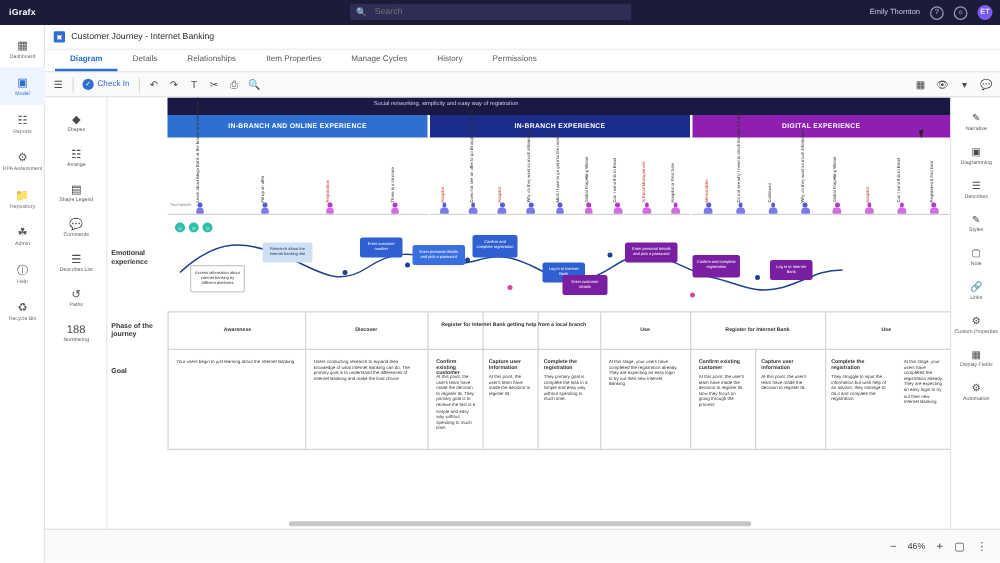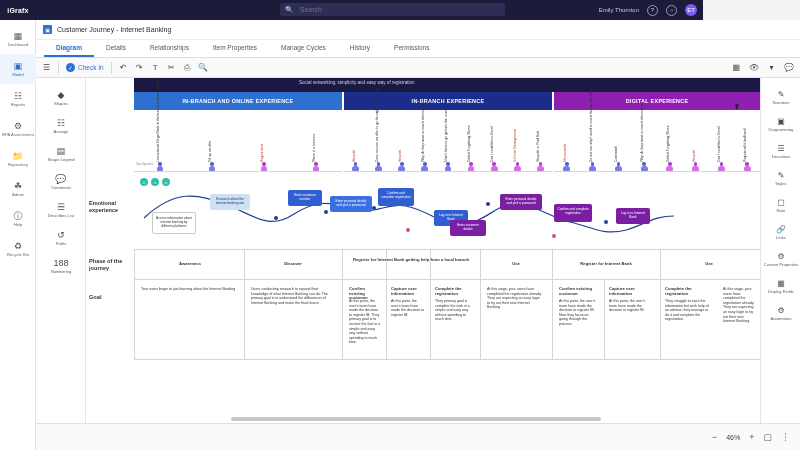--- a/index.html
+++ b/index.html
@@ -12,21 +12,21 @@
   }
   .app {
     position: relative;
     width: 800px; height: 450px;
     background: #f3f3f3;
   }
 
   
   .topbar {
     position: absolute; top: 0; left: 0;
-    width: 703px; height: 20px;
+    width: 800px; height: 20px;
     background: #1b1b3a;
     display: flex; align-items: center;
   }
   .brand {
     width: 36px; text-align: center;
     color: #fff; font-size: 7px; font-weight: bold;
     letter-spacing: .2px;
   }
   .search-wrap {
     position: absolute; left: 280px; top: 3px;

